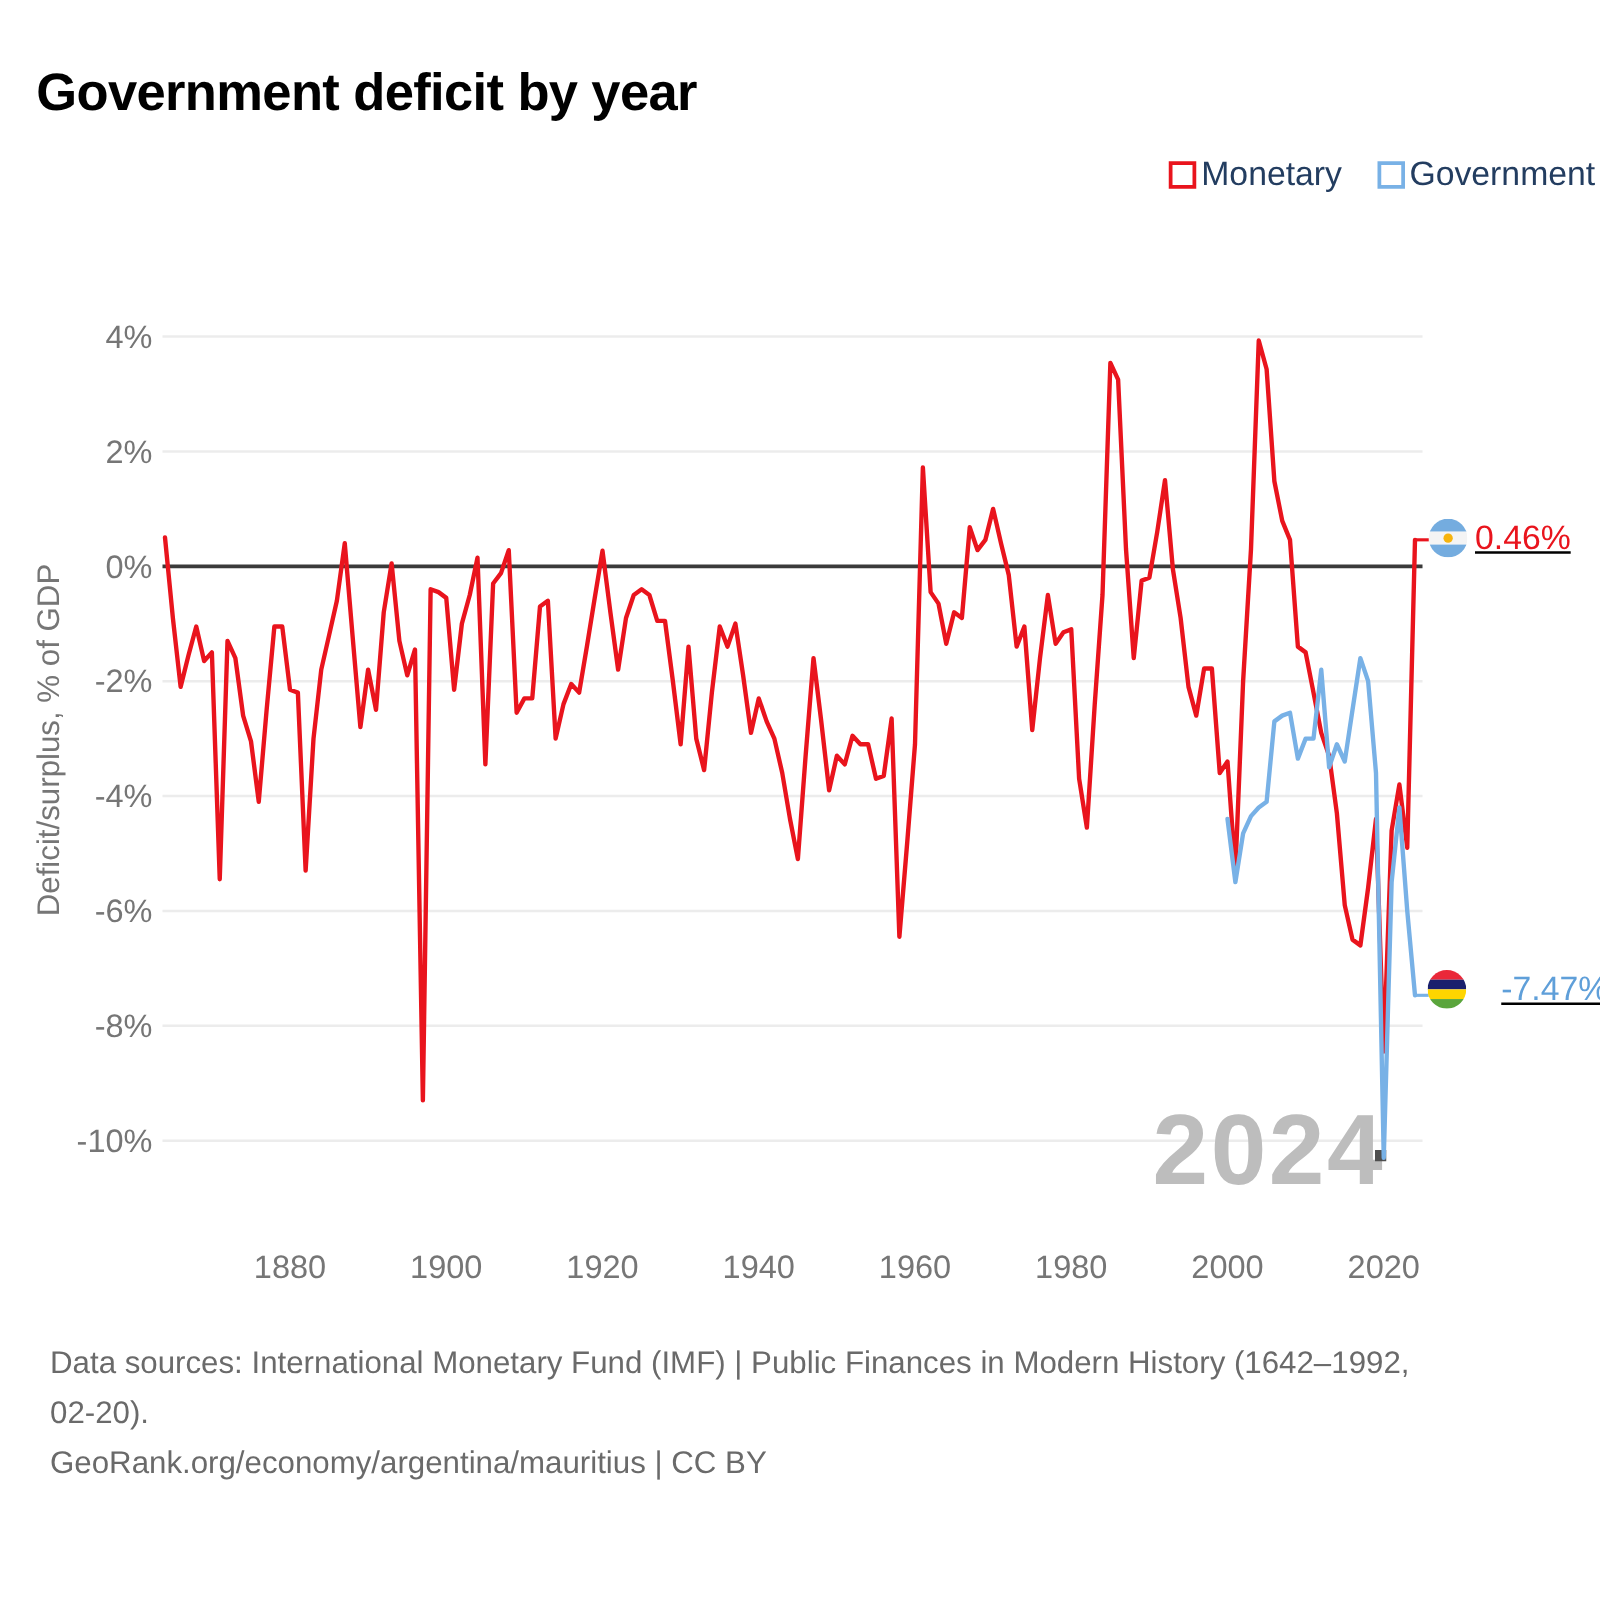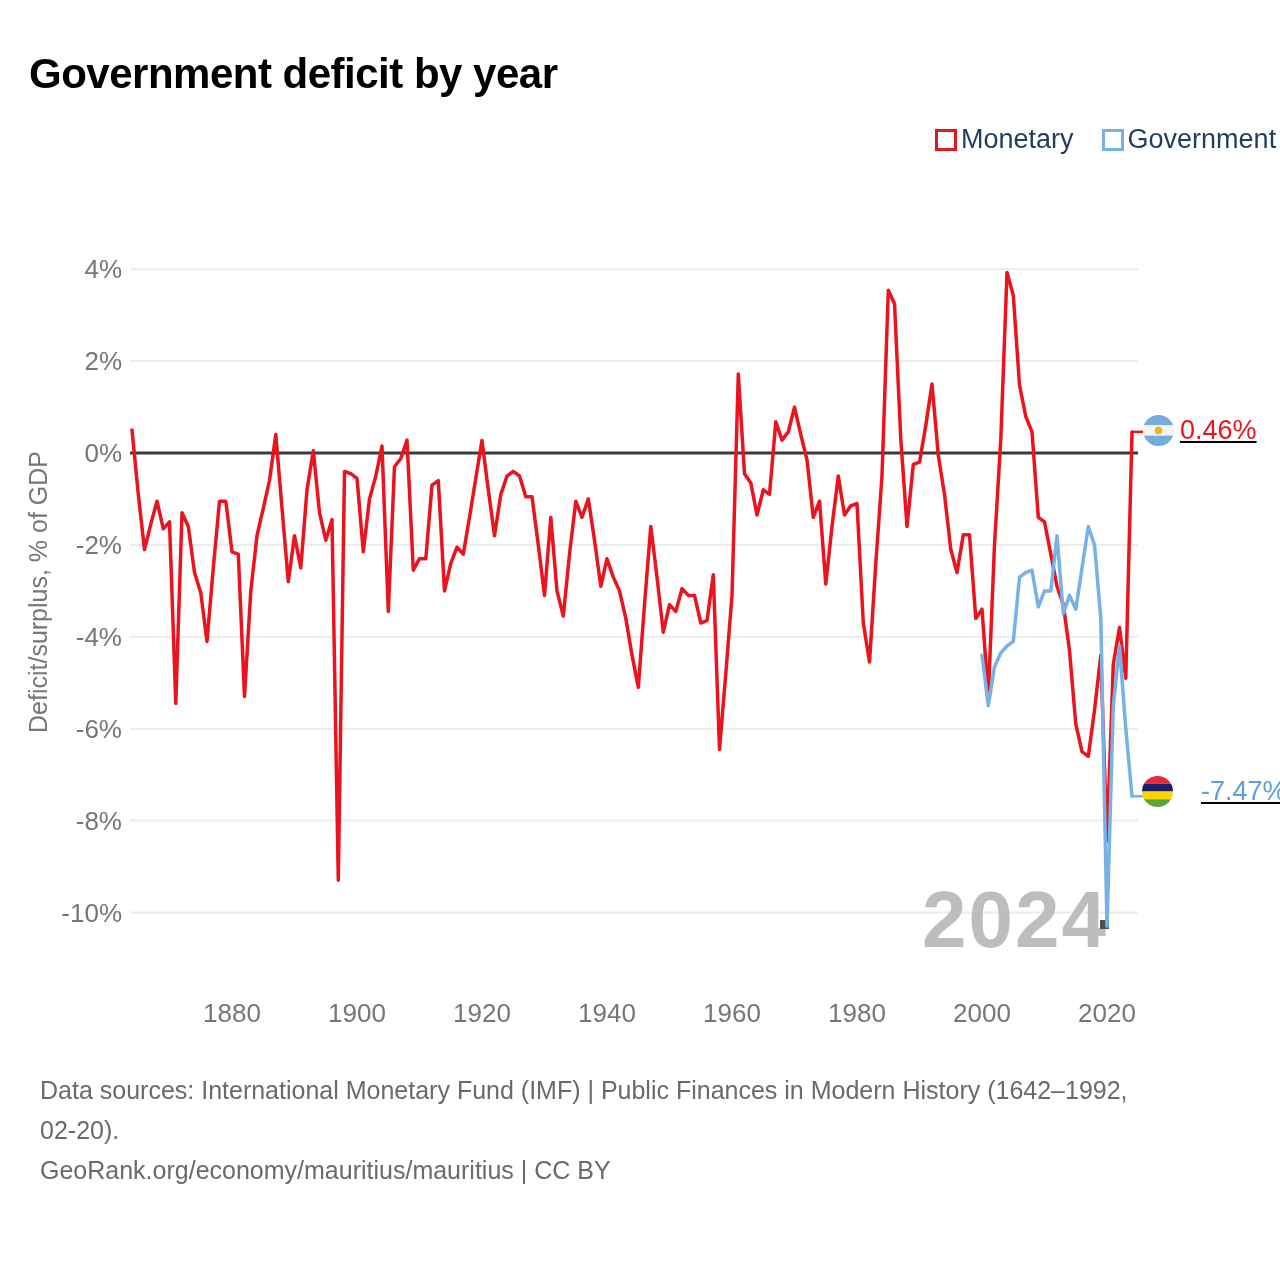--- a/index.html
+++ b/index.html
@@ -105,16 +105,16 @@
         <rect x="0" y="15" width="30" height="7.5" fill="#ffd500"></rect>
         <rect x="0" y="22.5" width="30" height="7.5" fill="#5aa53c"></rect>
       </g>
     </svg>
     <span class="end-label-text">-7.47%</span>
   </div>
 
   <div class="footer">
     <div>Data sources: International Monetary Fund (IMF) | Public Finances in Modern History (1642–1992,</div>
     <div>02-20).</div>
-    <div>GeoRank.org/economy/mauritius/mauritius | CC BY</div>
+    <div>GeoRank.org/economy/argentina/mauritius | CC BY</div>
   </div>
 
 </div>
 
 </body></html>

